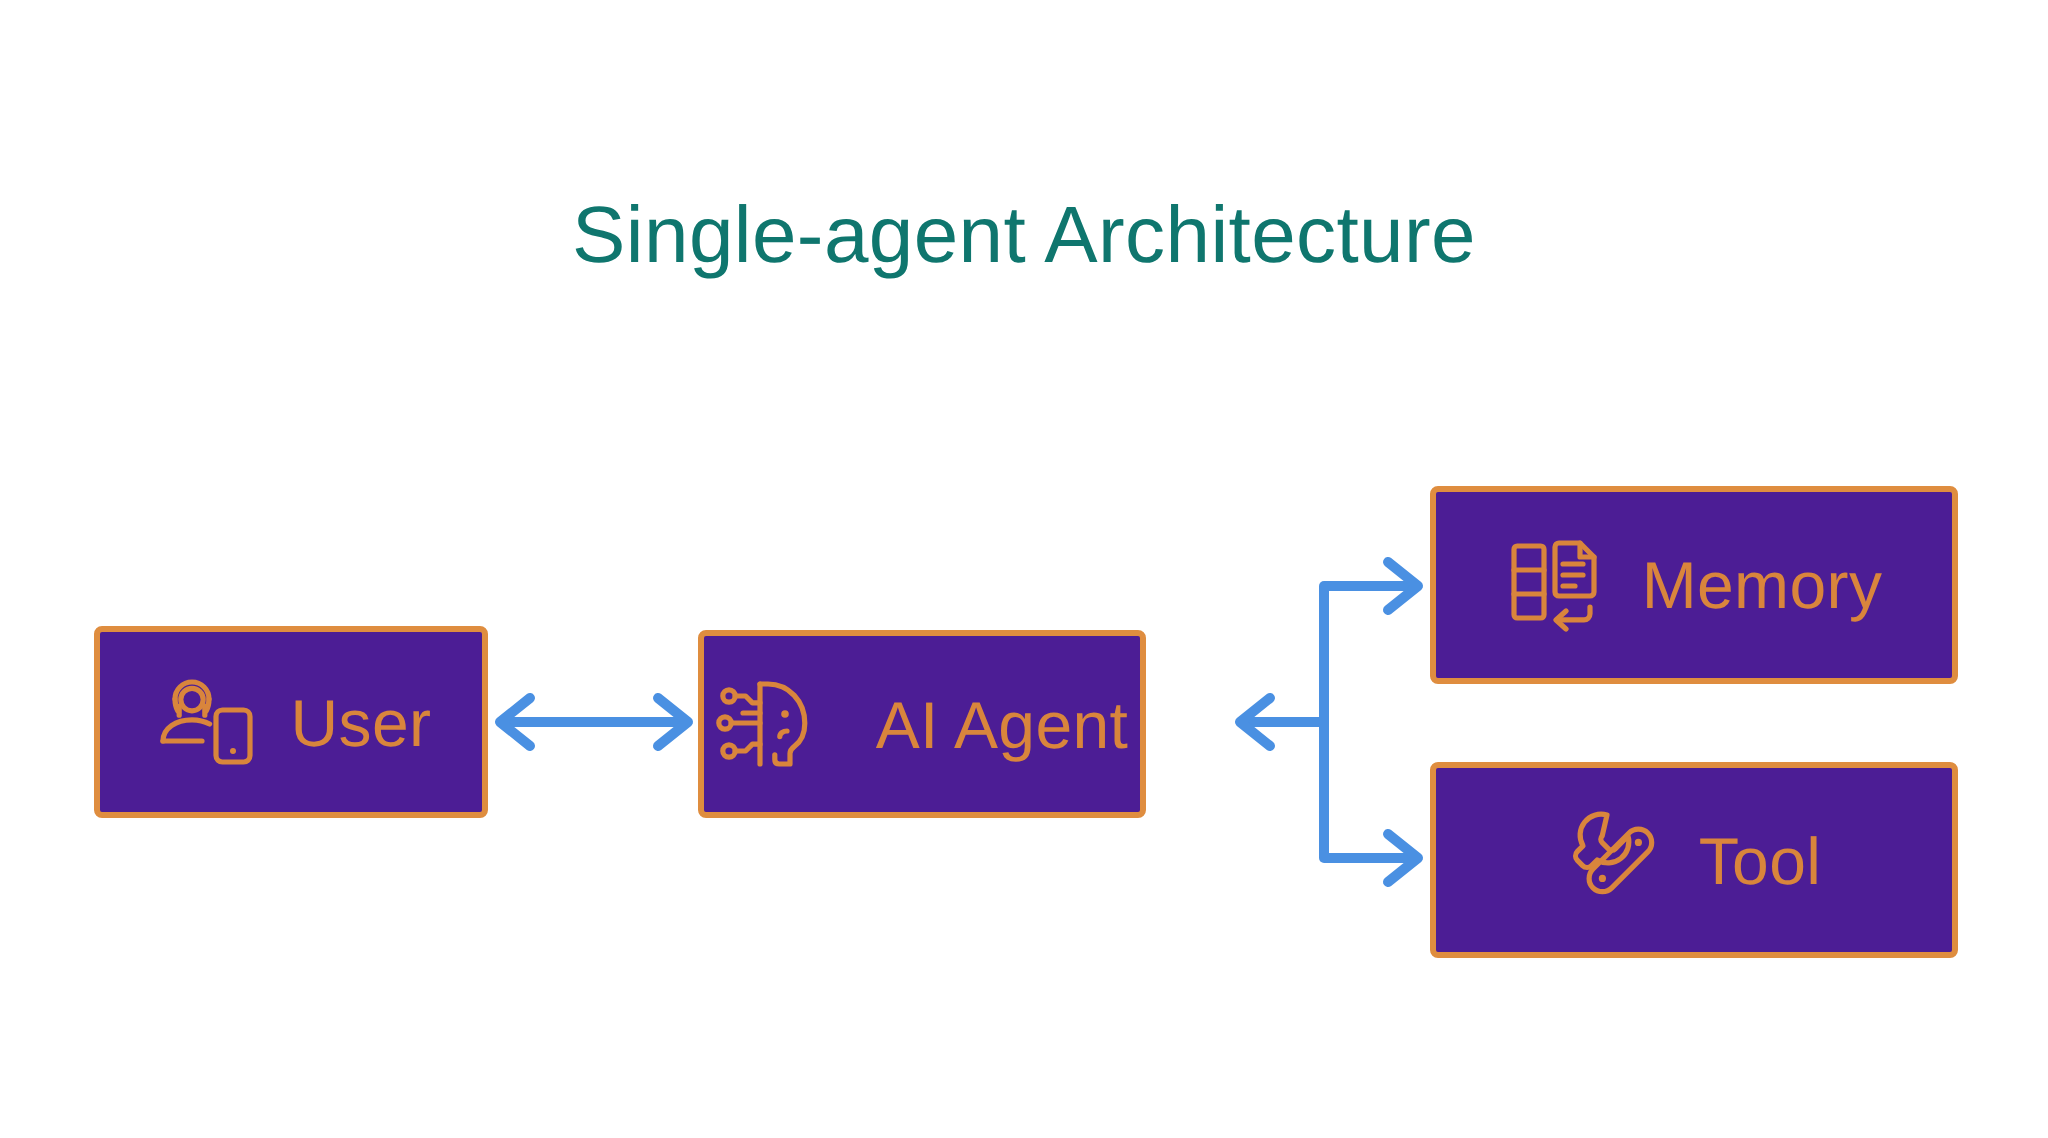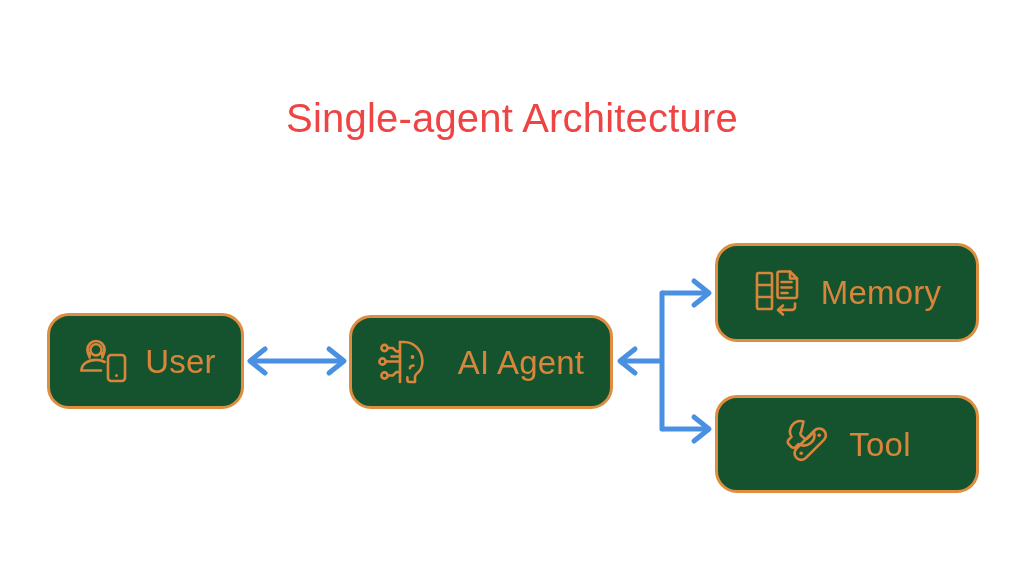--- a/index.html
+++ b/index.html
@@ -28,31 +28,31 @@
   
   .diagram-title {
     position: absolute;
     left: 0;
     top: 96px;
     width: 1024px;
     text-align: center;
     font-size: 40px;
     font-weight: 400;
     letter-spacing: 0.2px;
-    color: #ef4444;
+    color: #0f766e;
     white-space: nowrap;
   }
 
   
   .node {
     position: absolute;
     box-sizing: border-box;
     border: 3px solid #df8d3f;
-    border-radius: 22px;
-    background: #14532d;
+    border-radius: 4px;
+    background: #4c1d95;
     display: flex;
     flex-direction: row;
     align-items: center;
     justify-content: center;
     gap: 14px;
   }
   .node-icon {
     display: block;
     flex: 0 0 auto;
     line-height: 0;
@@ -60,23 +60,23 @@
   .node-label {
     font-size: 33px;
     font-weight: 400;
     color: #d9853c;
     line-height: 1;
     white-space: nowrap;
     letter-spacing: 0.2px;
   }
 
   #node-user     { left: 47px;  top: 313px; width: 197px; height: 96px; justify-content: center; }
-  #node-ai-agent { left: 349px; top: 315px; width: 264px; height: 94px; gap: 28px; }
+  #node-ai-agent { left: 349px; top: 315px; width: 224px; height: 94px; gap: 28px; }
   #node-memory   { left: 715px; top: 243px; width: 264px; height: 99px; }
-  #node-tool     { left: 715px; top: 381px; width: 264px; height: 98px; margin-top: 14px; }
+  #node-tool     { left: 715px; top: 381px; width: 264px; height: 98px; }
 
   
   #connectors {
     position: absolute;
     left: 0;
     top: 0;
     width: 1024px;
     height: 569px;
     pointer-events: none;
   }

